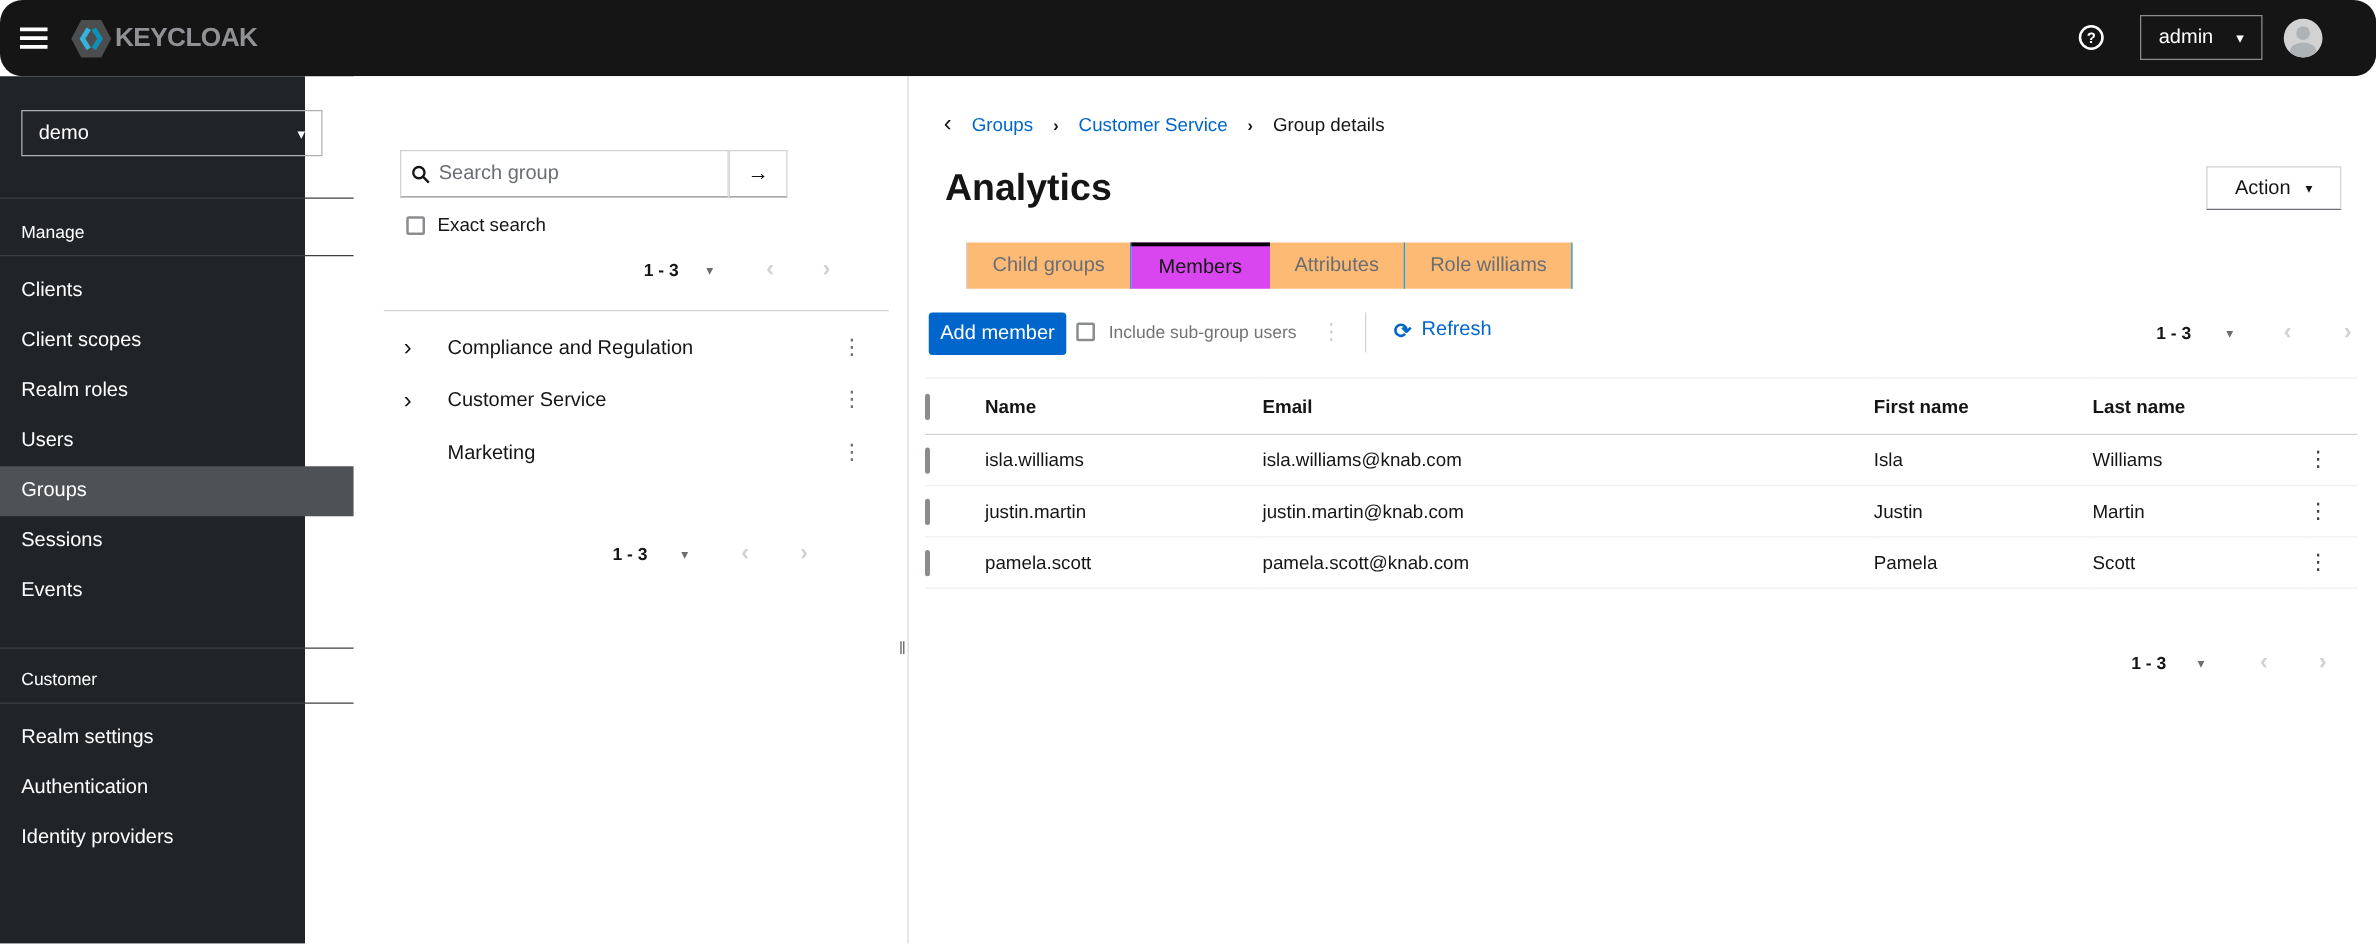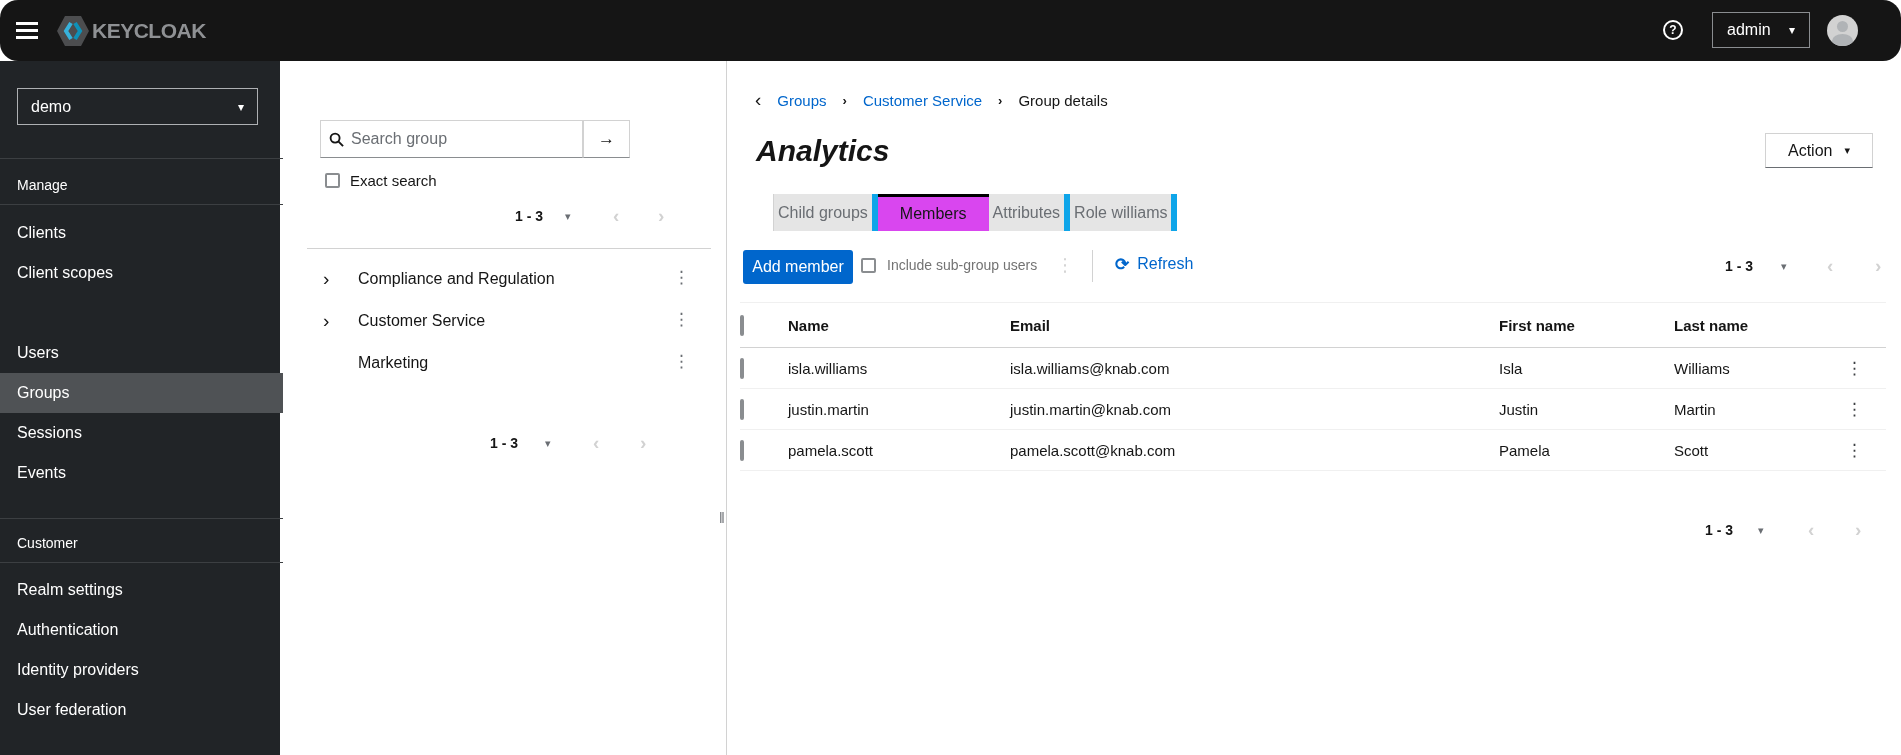--- a/index.html
+++ b/index.html
@@ -15,21 +15,21 @@
   .help-icon { position:absolute; left:1663px; top:20px; width:20px; height:20px; border:2px solid #fff;
                border-radius:50%; color:#fff; font-size:12px; font-weight:bold; text-align:center; line-height:17px; }
   .user-menu { position:absolute; left:1712px; top:12px; width:98px; height:36px; border:1px solid #8a8d90;
                display:flex; align-items:center; justify-content:space-between; padding:0 14px; color:#fff; font-size:16px; }
   .user-caret { font-size:12px; color:#fff; }
   .avatar { position:absolute; left:1827px; top:15px; width:31px; height:31px; border-radius:50%; background:#d2d2d2; overflow:hidden; }
   .avatar .head { position:absolute; left:10px; top:6px; width:11px; height:11px; border-radius:50%; background:#b0b3b6; }
   .avatar .body { position:absolute; left:5px; top:19px; width:21px; height:14px; border-radius:50% 50% 0 0; background:#b0b3b6; }
 
   
-  .sidebar { position:absolute; left:0; top:61px; width:280px; height:694px; background:#212427; }
+  .sidebar { position:absolute; left:0; top:61px; width:244px; height:694px; background:#212427; }
   .realm-select { position:absolute; left:17px; top:27px; width:241px; height:37px; border:1px solid #aeb0b3;
                   display:flex; align-items:center; justify-content:space-between; padding:0 13px; color:#fff; font-size:16px; }
   .realm-caret { font-size:12px; color:#fff; }
   .sb-divider { position:absolute; left:0; width:283px; height:1px; background:#3c3f42; }
   .sb-label { position:absolute; left:17px; color:#fff; font-size:14px; }
   .sb-item { position:absolute; left:0; width:283px; height:40px; line-height:40px; padding-left:17px;
              color:#fff; font-size:16px; cursor:pointer; }
   .sb-item.selected { background:#4f5255; }
 
   
@@ -71,29 +71,29 @@
   .resize-handle { position:absolute; left:719px; top:510px; color:#6a6e73; font-size:14px; cursor:col-resize; }
 
   
   .main { position:absolute; left:727px; top:61px; width:1174px; height:694px; background:#fff; }
   .breadcrumb { position:absolute; left:28px; top:29px; display:flex; align-items:center; gap:16px; }
   .bc-back { font-size:19px; color:#151515; line-height:20px; cursor:pointer; }
   .bc-link { font-size:15px; color:#0066cc; cursor:pointer; }
   .bc-sep { font-size:13px; font-weight:bold; color:#151515; }
   .bc-current { font-size:15px; color:#151515; }
 
-  .page-title { position:absolute; left:29px; top:73px; font-size:30px; color:#151515;font-style:italic; }
+  .page-title { position:absolute; left:29px; top:73px; font-size:30px; color:#151515; }
   .action-btn { position:absolute; right:28px; top:72px; width:108px; height:35px; background:#fff;
                 border:1px solid #d2d2d2; border-bottom-color:#6a6e73; display:flex; align-items:center;
                 justify-content:center; gap:12px; font-size:16px; color:#151515; cursor:pointer; }
   .action-caret { font-size:11px; color:#151515; }
 
   .tabs { position:absolute; left:46px; top:133px; height:37px; display:flex; }
-  .tab { height:37px; display:flex; align-items:center; padding:0 4px; font-size:16px; color:#6a6e73;
-         background:#e5e5e5; border-right:6px solid #0ea5e9; cursor:pointer; }
+  .tab { height:37px; display:flex; align-items:center; padding:0 20px; font-size:16px; color:#6a6e73;
+         background:#fdba74; border-right:1px solid #0ea5e9; cursor:pointer; }
   .tab:first-child { border-left:1px solid #d2d2d2; }
   .tab.active { background:#d946ef; color:#151515; border-top:3px solid #000000; border-right:none; border-left:none; padding:12px 22px; }
   .tab.after-active { border-left:none; }
 
   .toolbar { position:absolute; left:0; top:186px; width:1174px; height:40px; }
   .add-member { position:absolute; left:16px; top:3px; width:110px; height:34px; background:#0066cc; color:#fff;
                 font-size:16px; border:none; border-radius:3px; cursor:pointer; font-family:"Liberation Sans", sans-serif; }
   .include-row { position:absolute; left:134px; top:10px; display:flex; align-items:center; gap:11px; }
   .include-label { font-size:14px; color:#737373; }
   .toolbar .kebab.light { position:absolute; left:329px; top:9px; color:#d2d2d2; font-size:18px; }
@@ -156,31 +156,31 @@
   <nav class="sidebar">
     <div class="realm-select">
       <span>demo</span>
       <span class="realm-caret">▾</span>
     </div>
     <div class="sb-divider" style="top:97px"></div>
     <div class="sb-label" style="top:116px">Manage</div>
     <div class="sb-divider" style="top:143px"></div>
     <div class="sb-item" style="top:152px">Clients</div>
     <div class="sb-item" style="top:192px">Client scopes</div>
+    <div class="sb-item" style="top:232px">Realm roles</div>
     <div class="sb-item" style="top:272px">Users</div>
     <div class="sb-item selected" style="top:312px">Groups</div>
     <div class="sb-item" style="top:352px">Sessions</div>
     <div class="sb-item" style="top:392px">Events</div>
     <div class="sb-divider" style="top:457px"></div>
     <div class="sb-label" style="top:474px">Customer</div>
     <div class="sb-divider" style="top:501px"></div>
     <div class="sb-item" style="top:509px">Realm settings</div>
     <div class="sb-item" style="top:549px">Authentication</div>
     <div class="sb-item" style="top:589px">Identity providers</div>
-    <div class="sb-item" style="top:629px">User federation</div>
   </nav>
 
   <section class="gpanel">
     <div class="search-input">
       <svg width="15" height="15" viewBox="0 0 16 16">
         <circle cx="6.5" cy="6.5" r="4.8" fill="none" stroke="#151515" stroke-width="2"></circle>
         <line x1="10.2" y1="10.2" x2="15" y2="15" stroke="#151515" stroke-width="2"></line>
       </svg>
       <input type="text" placeholder="Search group" style="">
     </div>

